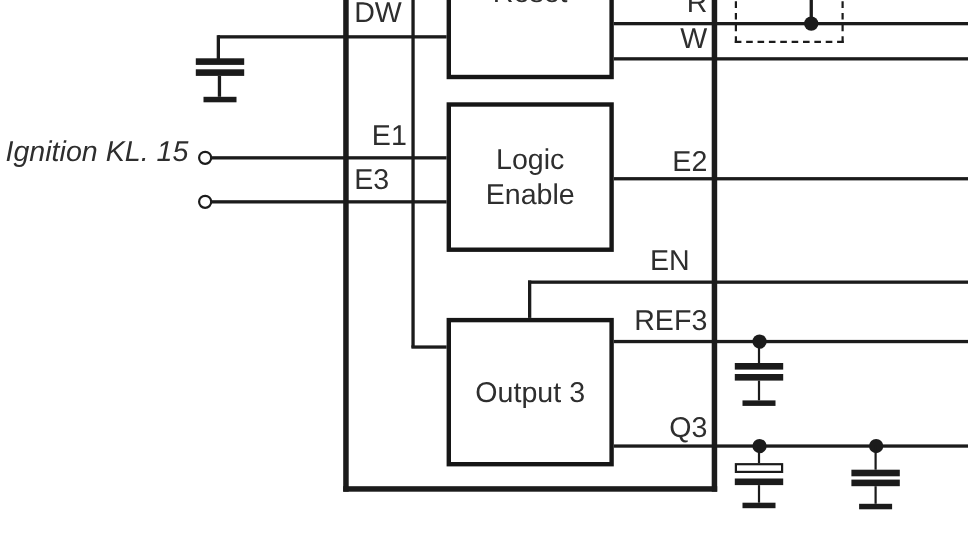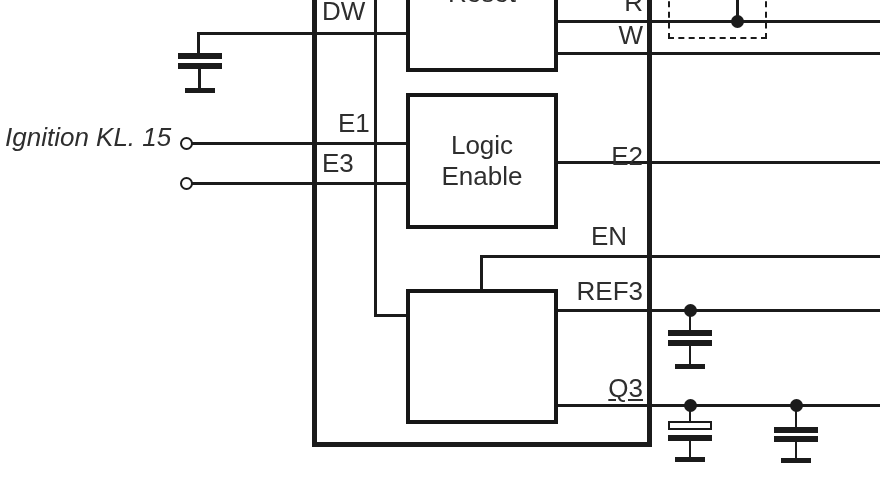--- a/index.html
+++ b/index.html
@@ -54,36 +54,37 @@
   <div class="block" style="left:406px; top:-86px; width:152px; height:158px;">
     <span>Reset</span>
   </div>
 
   <div class="block" style="left:406px; top:93px; width:152px; height:136px;">
     <span>Logic</span>
     <span>Enable</span>
   </div>
 
   <div class="block" style="left:406px; top:289px; width:152px; height:135px;">
+    <span>Output 3</span>
   </div>
 
   <div class="term" style="left:179.5px; top:136.5px;"></div>
   <div class="term" style="left:179.5px; top:176.5px;"></div>
 
   <div class="lbl" style="left:5px; top:124px;font-style:italic;">Ignition KL. 15</div>
 
   <div class="lbl" style="left:322px; top:-2px;">DW</div>
   <div class="lbl" style="left:338px; top:110px;">E1</div>
   <div class="lbl" style="left:322px; top:150px;">E3</div>
   <div class="lbl" style="right:237px; top:-11px;">R</div>
   <div class="lbl" style="right:237px; top:22px;">W</div>
-  <div class="lbl" style="right:237px; top:143px;margin-left:31px;">E2</div>
+  <div class="lbl" style="right:237px; top:133px;margin-left:31px;">E2</div>
   <div class="lbl" style="right:253px; top:223px;">EN</div>
   <div class="lbl" style="right:237px; top:278px;">REF3</div>
-  <div class="lbl" style="right:237px; top:375px;text-decoration:underline;">Q3</div>
+  <div class="lbl" style="right:237px; top:375px;">Q3</div>
 
   <div class="ln" style="left:178px; top:53px; width:44px; height:6px;"></div>
   <div class="ln" style="left:178px; top:63px; width:44px; height:6px;"></div>
   <div class="ln" style="left:197.5px; top:69px; width:3px; height:19px;"></div>
   <div class="ln" style="left:185px; top:88px; width:30px; height:5px;"></div>
 
   <div class="dot" style="left:683.5px; top:303.5px;"></div>
   <div class="ln" style="left:688.75px; top:310px; width:2.5px; height:20px;"></div>
   <div class="ln" style="left:668px; top:330px; width:44px; height:6px;"></div>
   <div class="ln" style="left:668px; top:340px; width:44px; height:6px;"></div>

